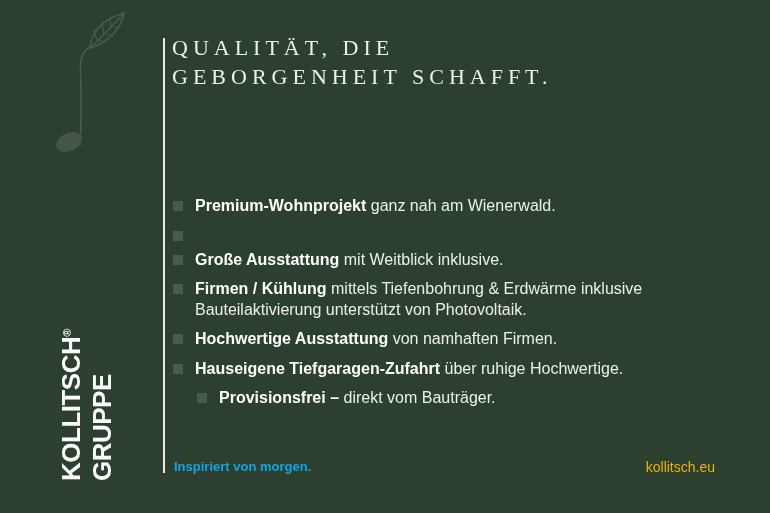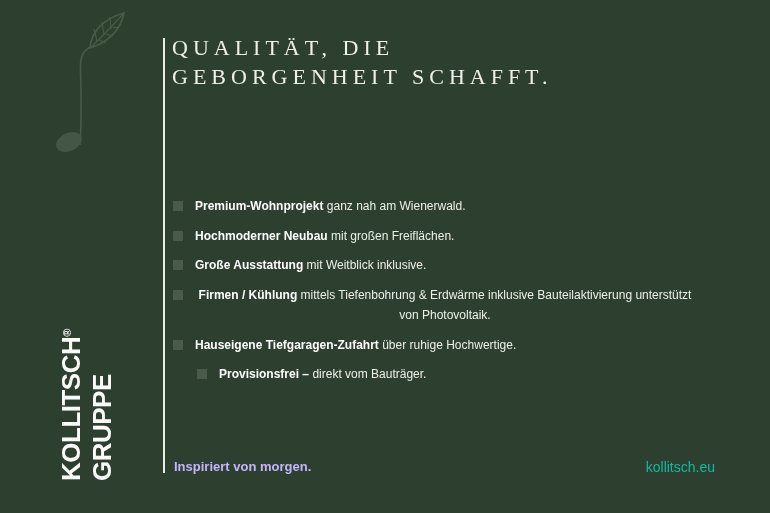--- a/index.html
+++ b/index.html
@@ -41,32 +41,32 @@
 
   
   .features { position:absolute; left:173px; top:196px; }
   .feature { display:flex; align-items:flex-start; margin-bottom:9px; }
   .feature:last-child { margin-bottom:0;padding-left:24px; }
   .sq {
     flex:0 0 auto; width:10px; height:10px; margin:5px 12px 0 0;
     background:#4a5b4c;
   }
   .ftext {
-    max-width:500px; font-size:12px; line-height:20.5px; color:#eef0ea;text-align:center;
+    max-width:500px; font-size:16px; line-height:20.5px; color:#eef0ea;
   }
   .ftext b { color:#ffffff; font-weight:700; }
 
   
   .tagline {
     position:absolute; left:174px; top:459px;
-    color:#c4b5fd; font-size:13px; font-weight:700;
+    color:#0ea5e9; font-size:13px; font-weight:700;
   }
   .website {
     position:absolute; right:55px; top:459px;
-    color:#14b8a6; font-size:14px; font-weight:400;
+    color:#eab308; font-size:14px; font-weight:400;
   }
 </style>
 </head>
 <body>
 
 <div class="slide">
 
   <div class="sprout">
     <svg width="85" height="150" viewBox="0 0 85 150" fill="none">
       <g stroke="#4c5e4b" stroke-width="1.6" opacity="0.9">
@@ -105,29 +105,32 @@
     <div>GEBORGENHEIT SCHAFFT.</div>
   </div>
 
   <div class="features">
     <div class="feature">
       <span class="sq"></span>
       <span class="ftext"><b>Premium-Wohnprojekt</b><span> ganz nah am Wienerwald.</span></span>
     </div>
     <div class="feature">
       <span class="sq"></span>
-      <span class="ftext"><b>Hochmoderner Neubau</b><span> mit großen Freiflächen.</span></span>
     </div>
     <div class="feature">
       <span class="sq"></span>
       <span class="ftext"><b>Große Ausstattung</b><span> mit Weitblick inklusive.</span></span>
     </div>
     <div class="feature">
       <span class="sq"></span>
       <span class="ftext"><b>Firmen / Kühlung</b><span> mittels Tiefenbohrung &amp; Erdwärme inklusive Bauteilaktivierung unterstützt von Photovoltaik.</span></span>
+    </div>
+    <div class="feature">
+      <span class="sq"></span>
+      <span class="ftext"><b>Hochwertige Ausstattung</b><span> von namhaften Firmen.</span></span>
     </div>
     <div class="feature">
       <span class="sq"></span>
       <span class="ftext"><b>Hauseigene Tiefgaragen-Zufahrt</b><span> über ruhige Hochwertige.</span></span>
     </div>
     <div class="feature">
       <span class="sq"></span>
       <span class="ftext"><b>Provisionsfrei –</b><span> direkt vom Bauträger.</span></span>
     </div>
   </div>

